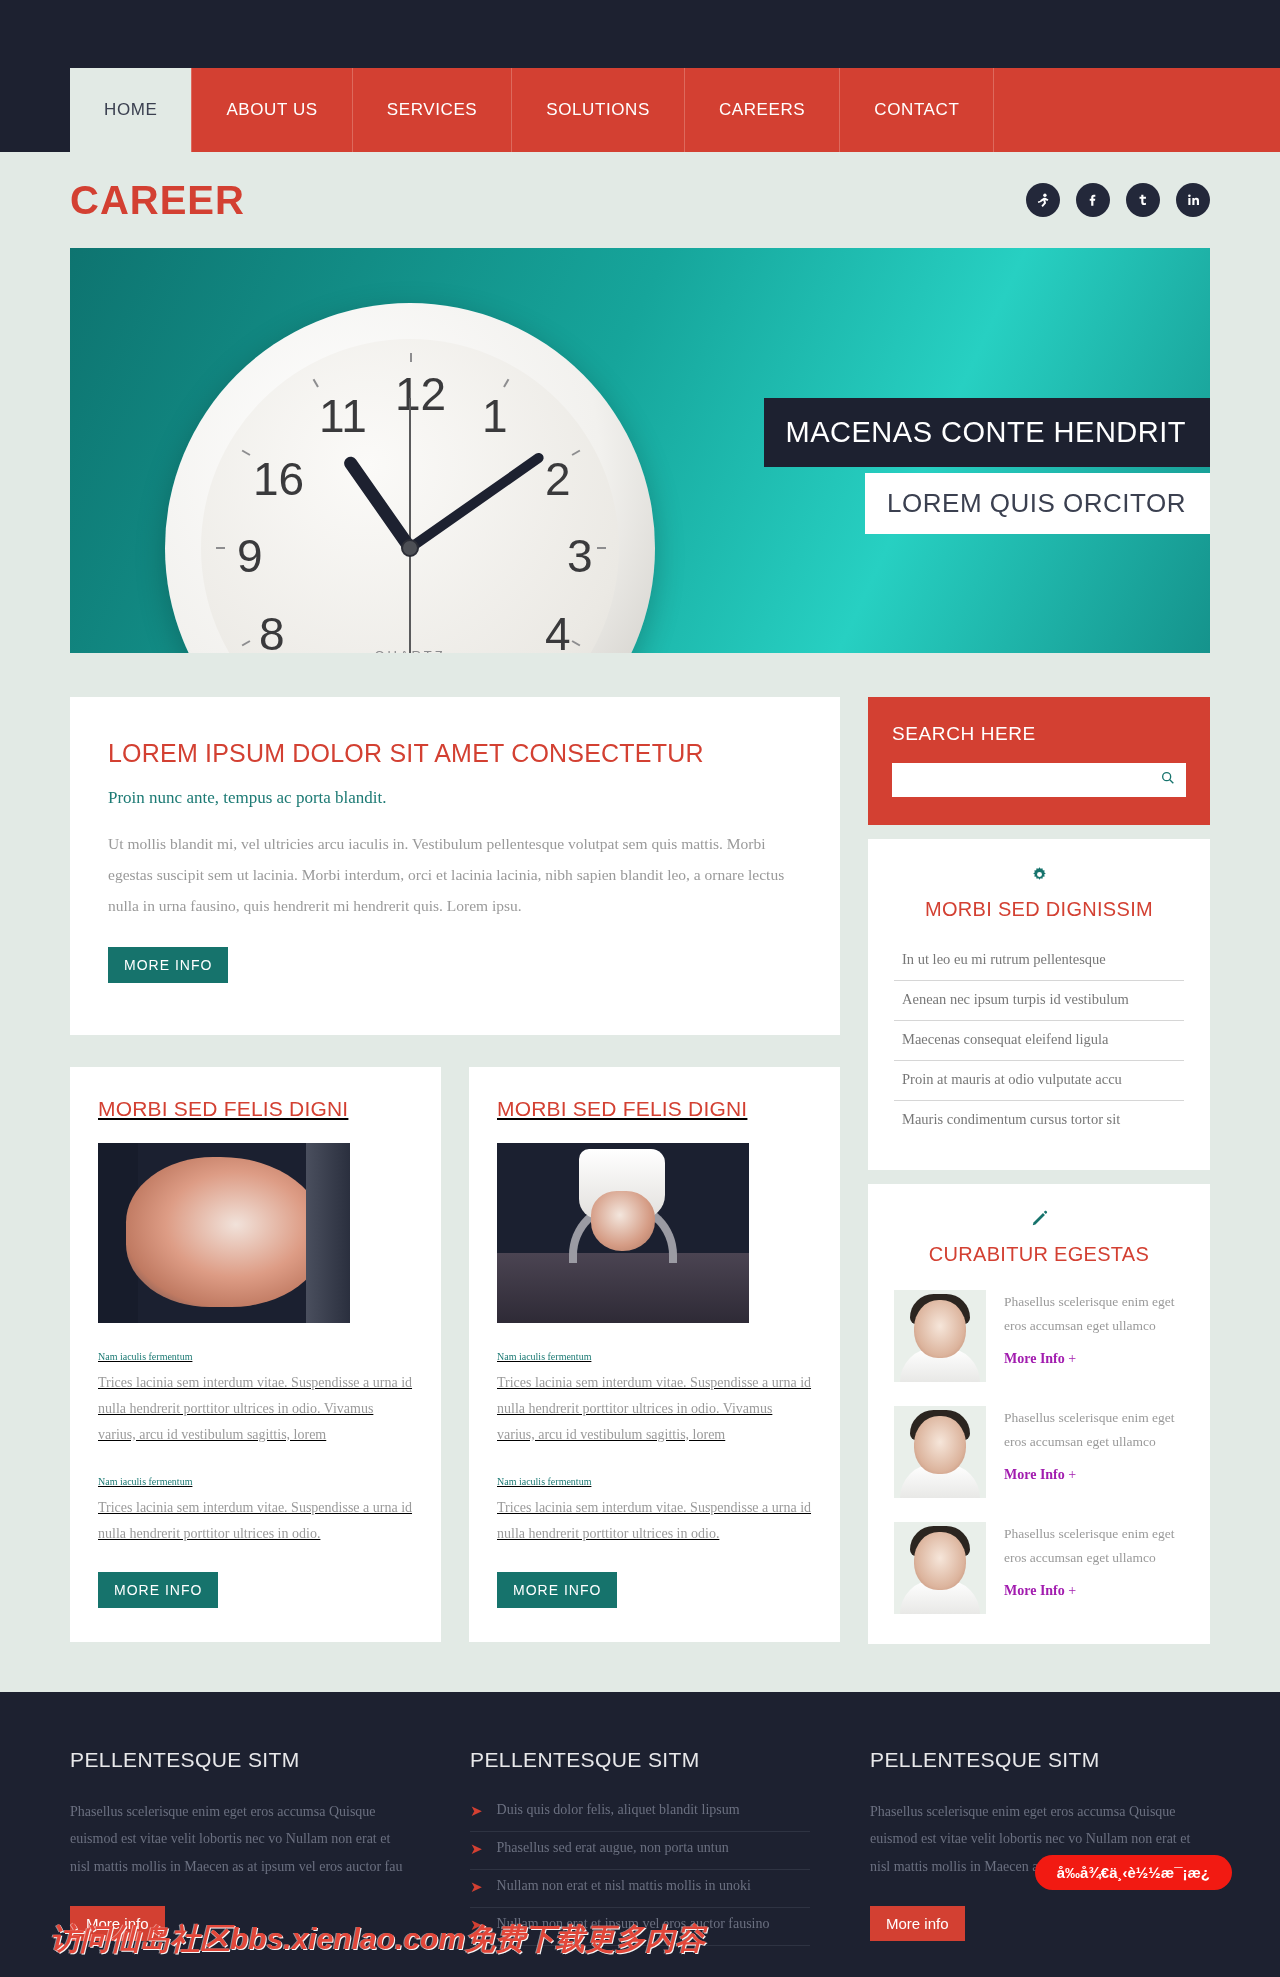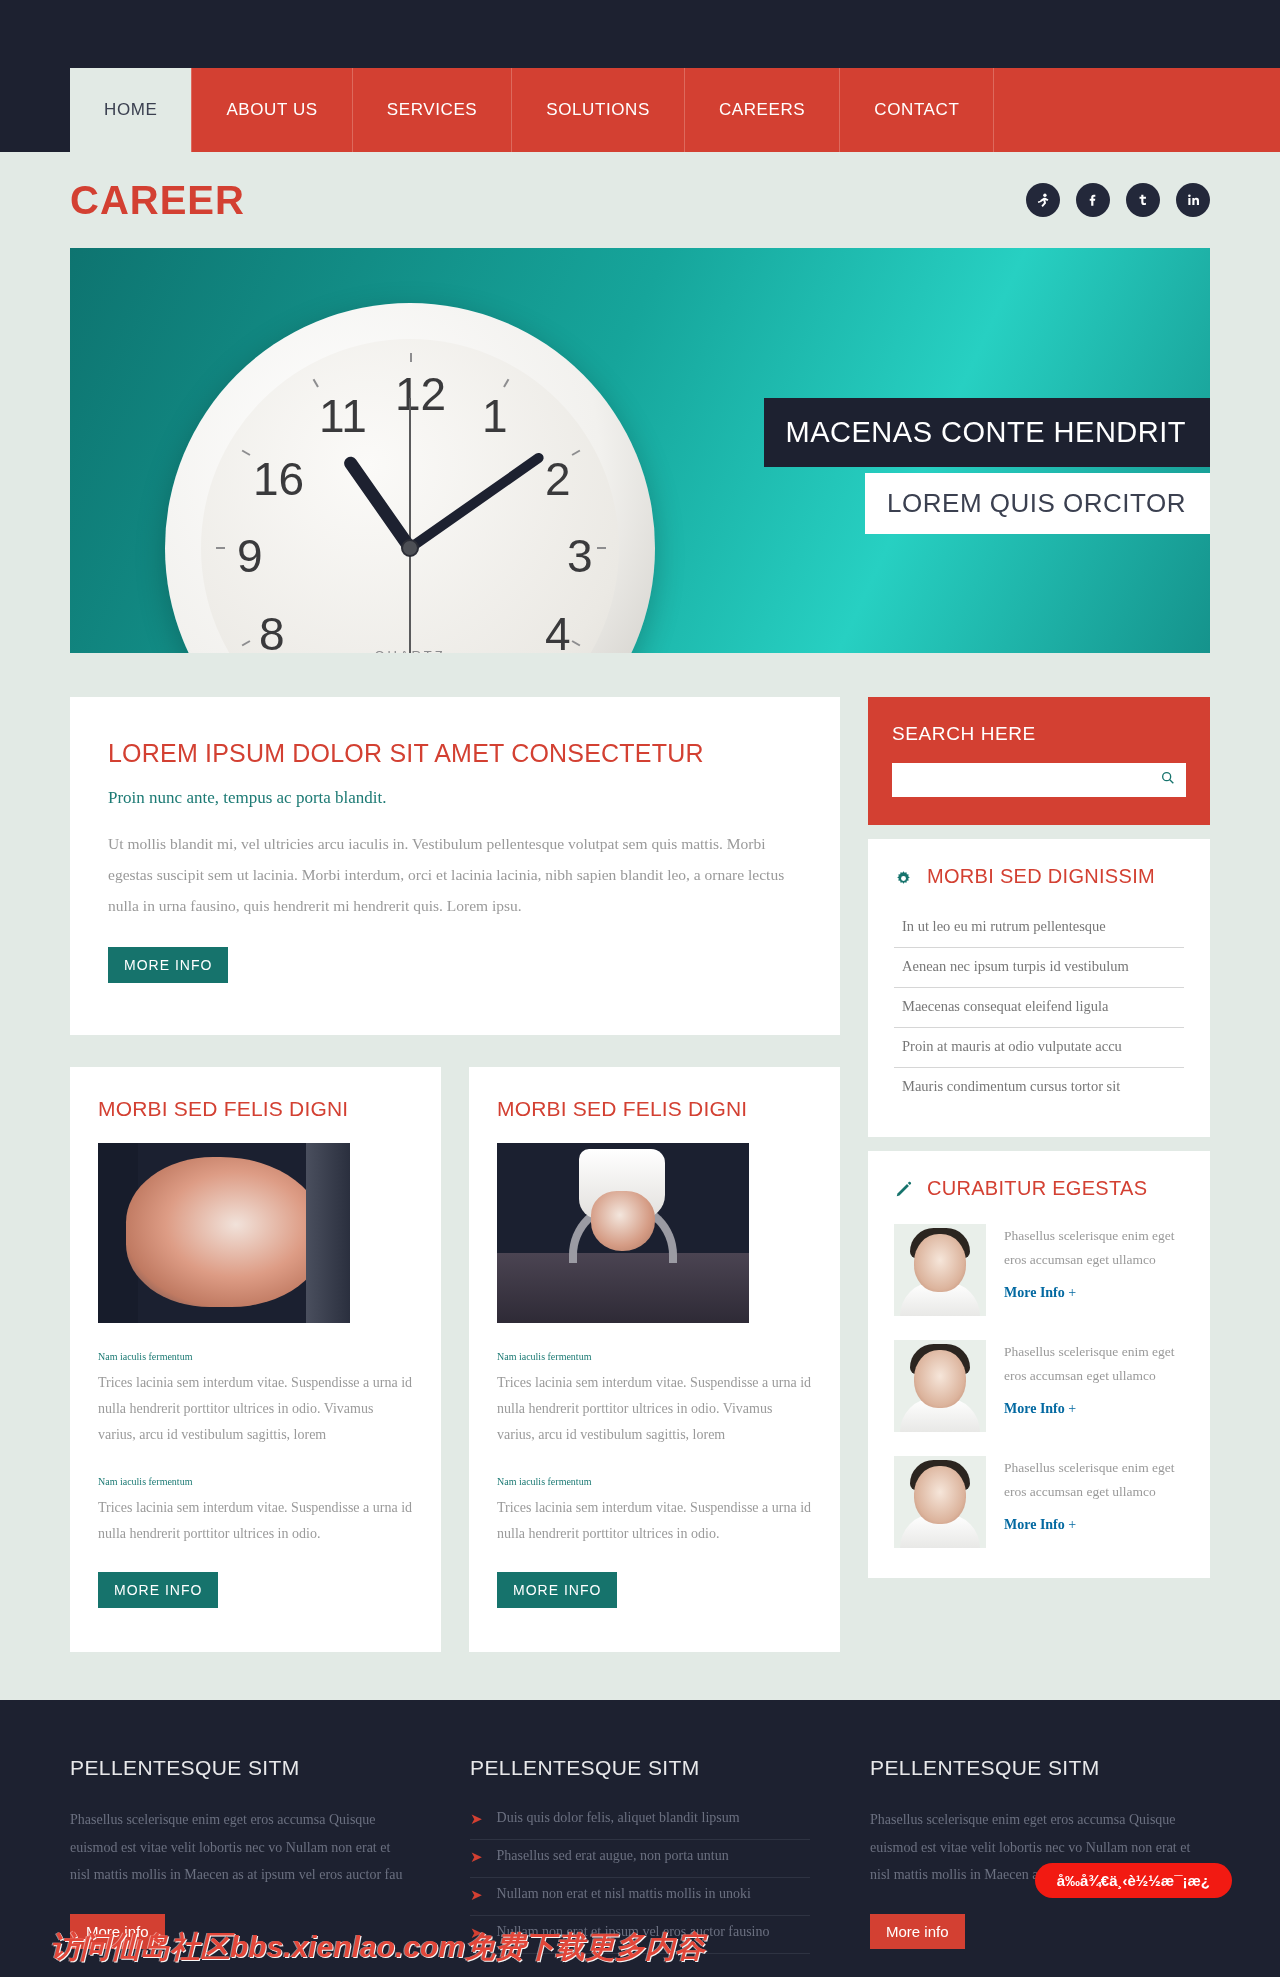--- a/index.html
+++ b/index.html
@@ -150,21 +150,21 @@
     color: #9a9a9a; font-family: "Liberation Serif", serif;
     font-size: 15.5px; line-height: 2.0; margin-top: 20px;
   }
   .btn-teal {
     display: inline-block; background: #16736c; color: #ffffff;
     font-size: 14px; letter-spacing: 1px;
     padding: 10px 16px; margin-top: 26px; cursor: pointer;
   }
 
   .two-up { display: flex; gap: 28px; }
-  .feat-card { background: #ffffff; width: 371px; padding: 30px 28px 44px 28px; }
+  .feat-card { background: #ffffff; width: 371px; padding: 30px 28px 34px 28px; text-decoration: underline; }
   .feat-h { color: #d34032; font-size: 21px; letter-spacing: 0.2px; font-weight: normal; }
   .thumb { width: 252px; height: 180px; margin-top: 22px; overflow: hidden; position: relative; }
   .thumb.hand { background: #1b2030; }
   .hand-shape {
     position: absolute; left: 28px; top: 14px;
     width: 200px; height: 150px;
     background: radial-gradient(ellipse at 55% 45%, #f1e2da 0%, #dd9c85 45%, #c07a62 72%, #3a3f4e 100%);
     border-radius: 48% 58% 52% 46%;
   }
   .hand-dark-l { position:absolute; left:0; top:0; width:40px; height:180px; background:#171c2b; }
@@ -194,21 +194,21 @@
     margin-top: 18px; background: #ffffff; height: 34px;
     display: flex; align-items: center; padding: 0 10px;
   }
   .search-field input {
     flex: 1; border: none; outline: none; font-size: 14px;
     font-family: "Liberation Sans", sans-serif; color: #555;
   }
   .mag { color: #16736c; }
 
   .side-card { background: #ffffff; margin-top: 14px; padding: 26px 26px 30px 26px; }
-  .side-head { display: flex; align-items: flex-end; gap: 14px; }
+  .side-head { display: flex; align-items: center; gap: 14px; flex-direction: column; }
   .side-head-icon { color: #16736c; display: flex; }
   .side-head-text { color: #d34032; font-size: 20px; letter-spacing: 0.3px; }
   .side-list { margin-top: 20px; }
   .side-li {
     color: #777777; font-family: "Liberation Serif", serif; font-size: 14.5px;
     padding: 10px 0 12px 8px; border-bottom: 1px solid #d6d6d6;
     cursor: pointer;
   }
   .side-li:last-child { border-bottom: none; }
 
@@ -217,21 +217,21 @@
              background: #e9efea; }
   .pface { position:absolute; left:20px; top:10px; width:52px; height:58px;
            background: radial-gradient(ellipse at 50% 45%, #f6e6da, #dcb49d 65%, #b9826a 100%);
            border-radius: 48% 48% 46% 46%; }
   .phair { position:absolute; left:16px; top:4px; width:60px; height:30px;
            background:#2b2520; border-radius: 30px 30px 8px 8px; }
   .pbody { position:absolute; left:6px; bottom:0; width:80px; height:34px;
            background: linear-gradient(180deg,#ffffff,#e8e8e6); border-radius: 40px 40px 0 0; }
   .ptext { color: #9a9a9a; font-family: "Liberation Serif", serif;
            font-size: 13.5px; line-height: 1.75; }
-  .pmore { color: #0369a1; font-family: "Liberation Serif", serif;
+  .pmore { color: #a21caf; font-family: "Liberation Serif", serif;
            font-size: 14px; font-weight: bold; margin-top: 14px; display:inline-block;
            cursor: pointer; }
   .pmore span.plus { font-weight: normal; }
 
   
   .footer { background: #1d2130; padding: 56px 70px 40px 70px; position: relative; }
   .fcols { display: flex; gap: 60px; }
   .fcol { width: 340px; }
   .fcol-title { color: #e8e8ea; font-size: 21px; letter-spacing: 0.4px; }
   .fcol-body { color: #6b7080; font-family: "Liberation Serif", serif;

